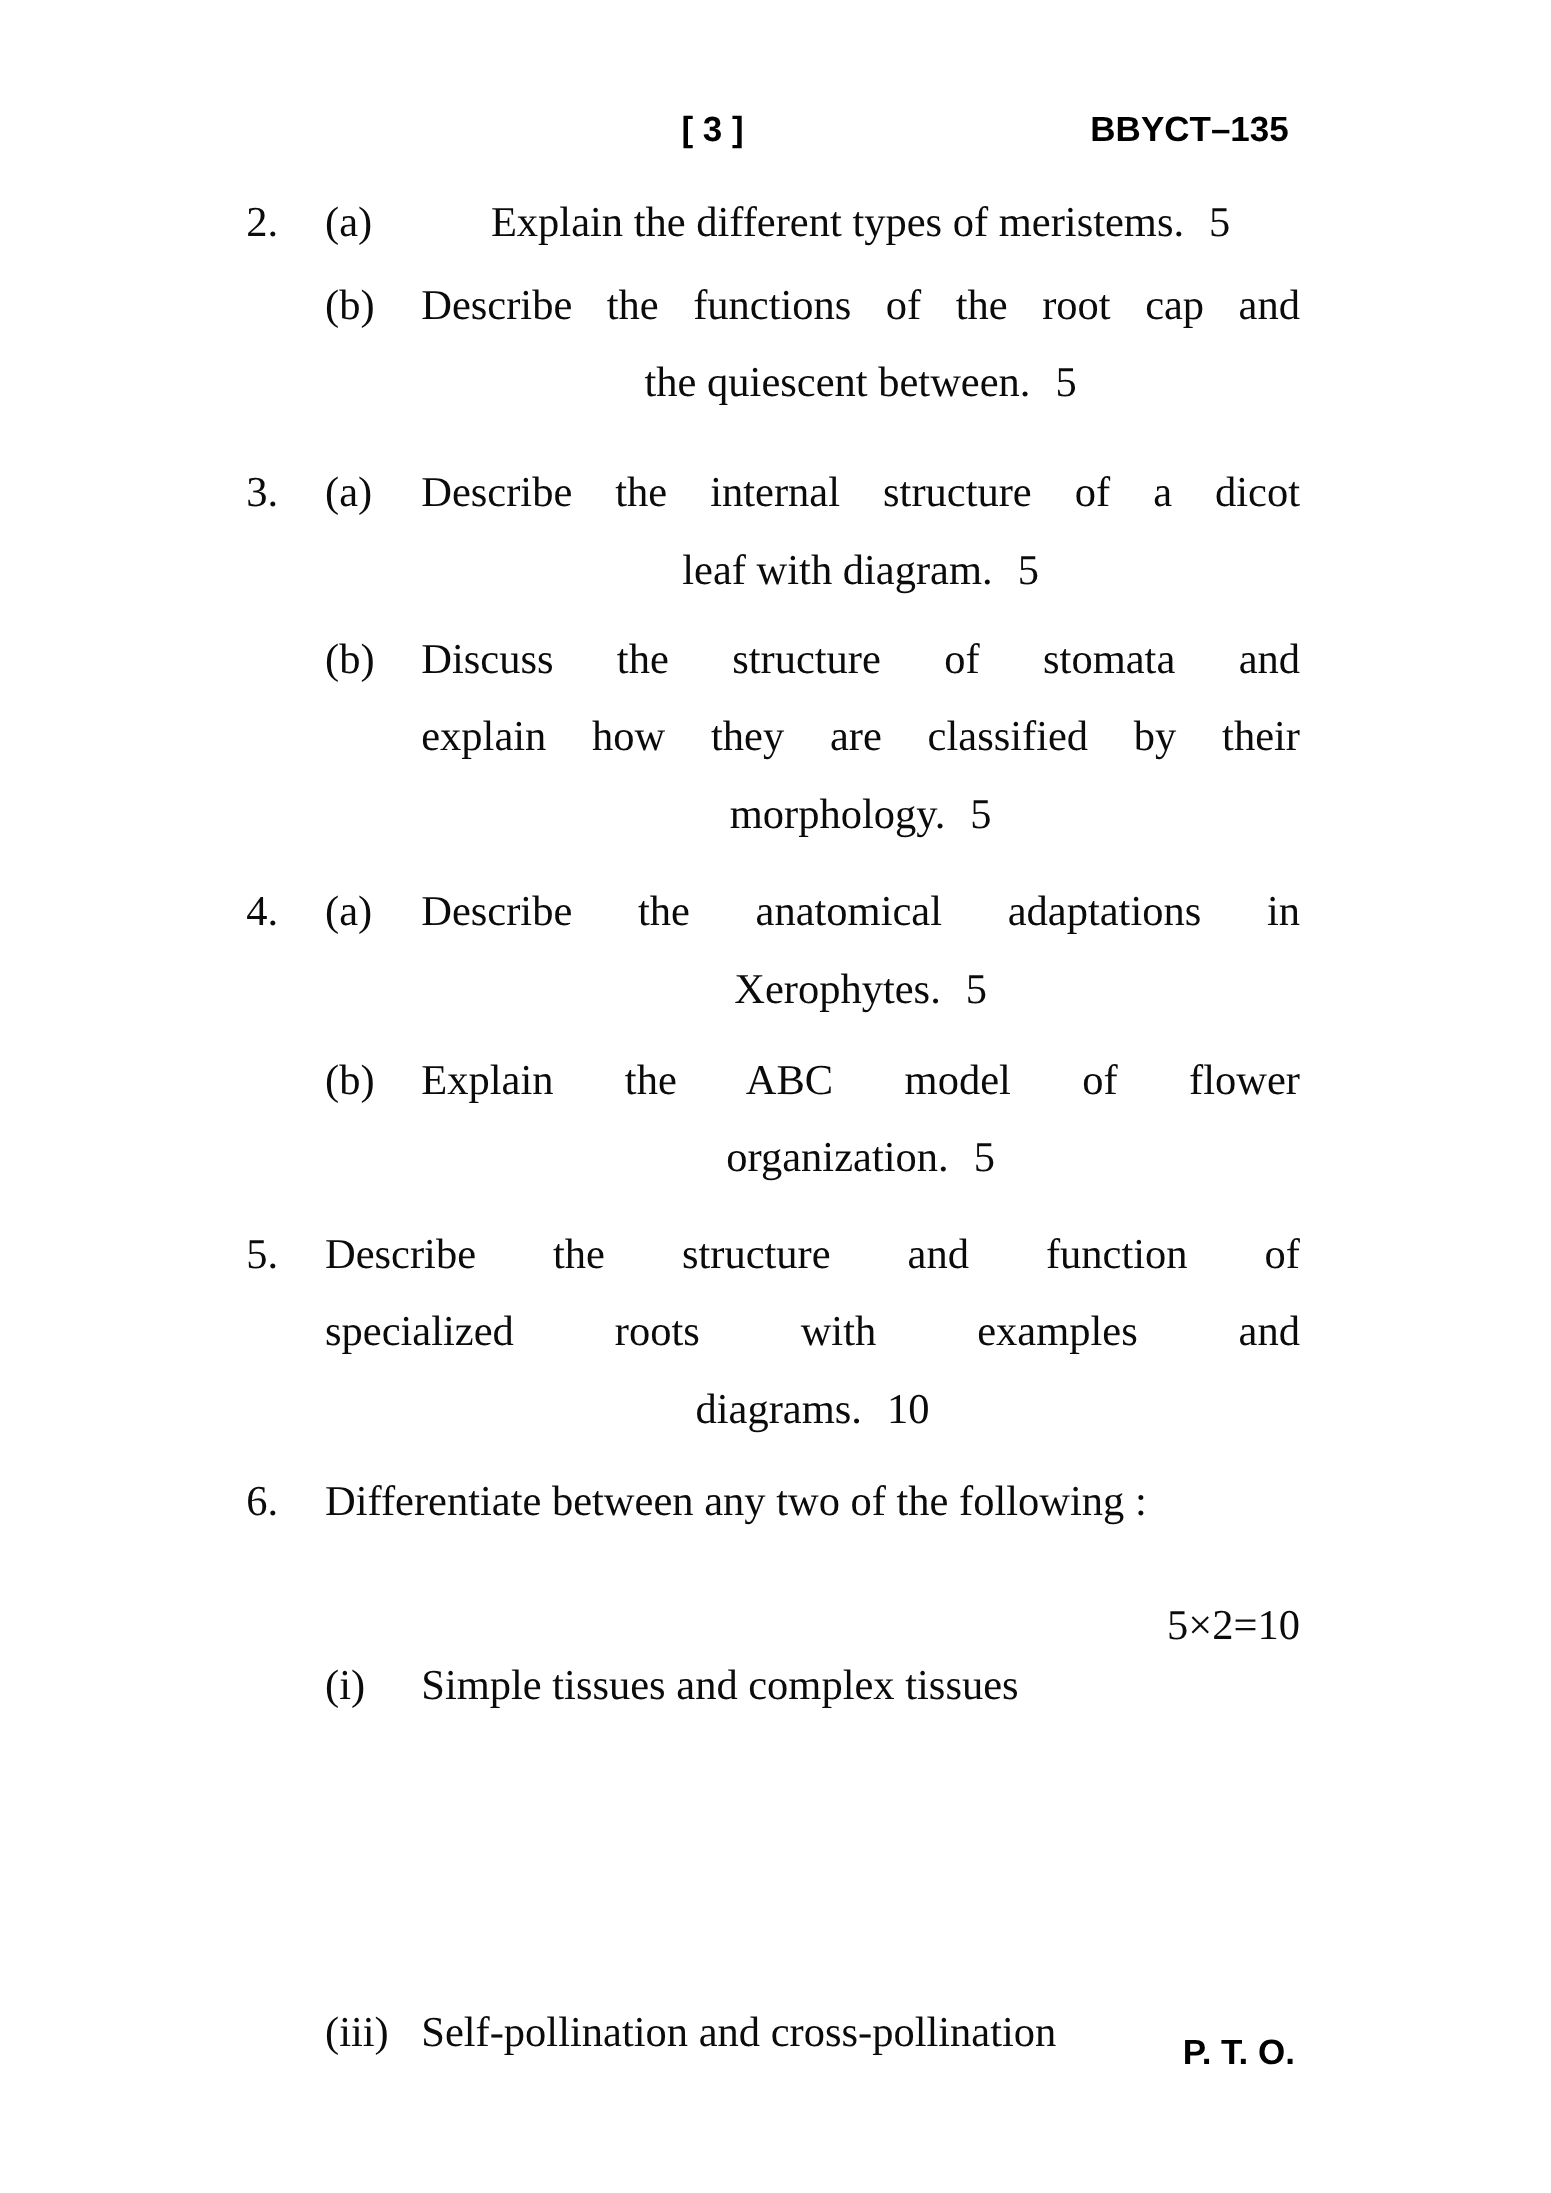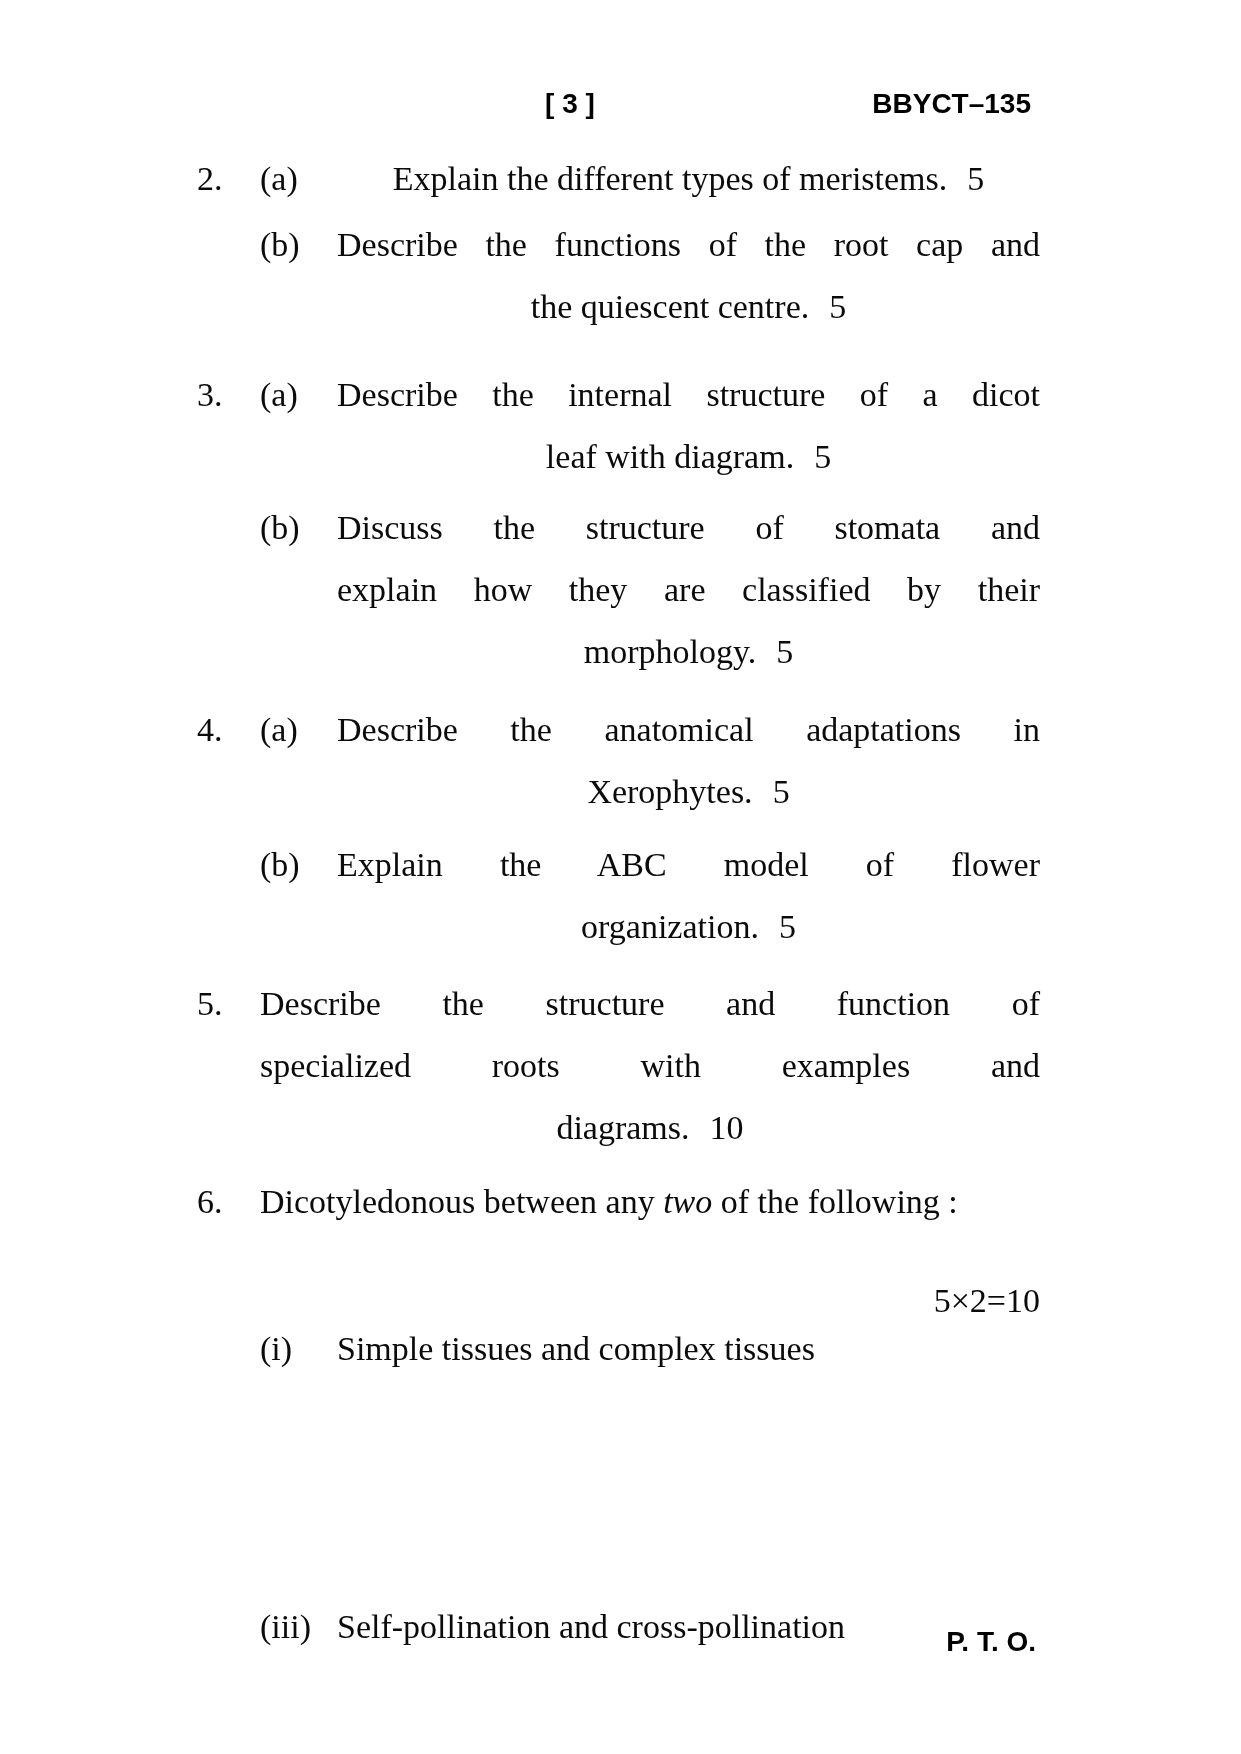--- a/index.html
+++ b/index.html
@@ -60,21 +60,21 @@
   .mark { flex: 0 0 auto; padding-left: 20px; }
 
   .rightline {
     position: absolute;
     left: 197px;
     width: 843px;
     height: 62px;
     line-height: 62px;
     text-align: right;
   }
-  .em { font-style: italic; }
+  .em { }
 </style>
 </head>
 <body>
 
 <div class="page">
 
   <div class="hdr" id="hdr-page">[ 3 ]</div>
   <div class="hdr" id="hdr-code">BBYCT–135</div>
 
   <div class="qpart" style="top:148px">
@@ -87,21 +87,21 @@
       </div>
     </div>
   </div>
 
   <div class="qpart" style="top:214px">
     <div class="col-num"></div>
     <div class="col-letter">(b)</div>
     <div class="col-body">
       <div class="line just">Describe the functions of the root cap and</div>
       <div class="line markline">
-        <span>the quiescent centre.</span>
+        <span>the quiescent between.</span>
         <span class="mark">5</span>
       </div>
     </div>
   </div>
 
   <div class="qpart" style="top:364px">
     <div class="col-num">3.</div>
     <div class="col-letter">(a)</div>
     <div class="col-body">
       <div class="line just">Describe the internal structure of a dicot</div>
@@ -158,21 +158,21 @@
         <span>diagrams.</span>
         <span class="mark">10</span>
       </div>
     </div>
   </div>
 
   <div class="qpart" style="top:1171px">
     <div class="col-num">6.</div>
     <div class="col-body">
       <div class="line">
-        <span>Dicotyledonous between any </span><span class="em">two</span><span> of the following :</span>
+        <span>Differentiate between any </span><span class="em">two</span><span> of the following :</span>
       </div>
     </div>
   </div>
 
   <div class="rightline" style="top:1270px">5×2=10</div>
 
   <div class="qpart" style="top:1318px">
     <div class="col-num"></div>
     <div class="col-letter">(i)</div>
     <div class="col-body">

